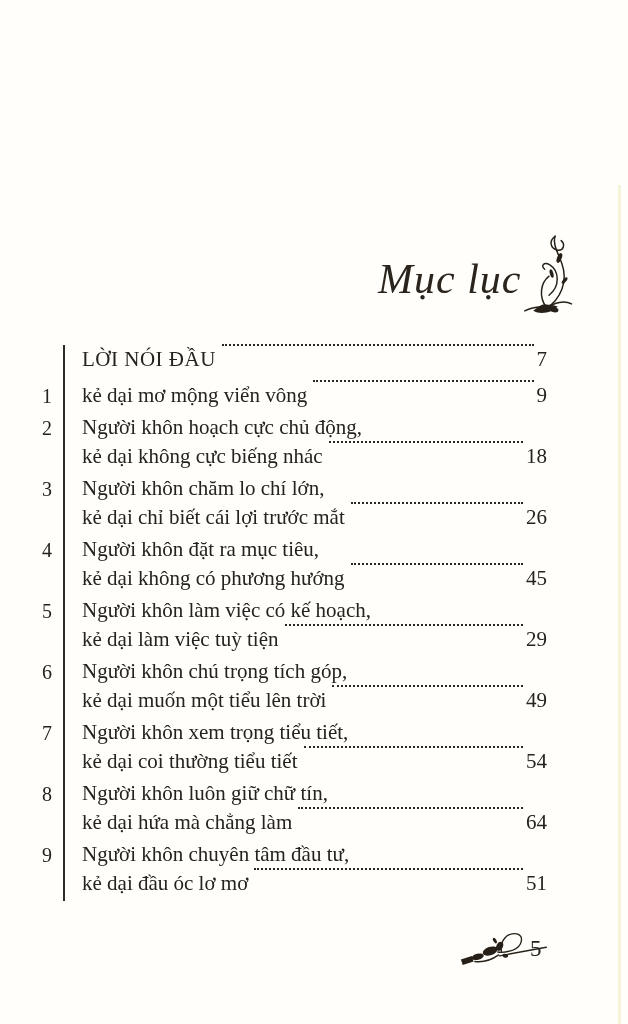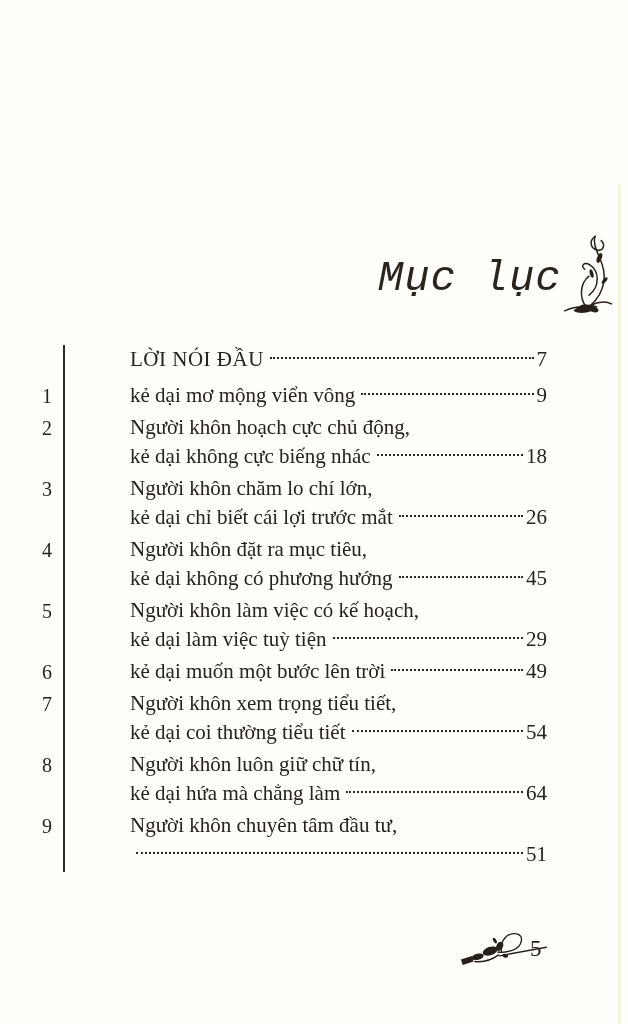--- a/index.html
+++ b/index.html
@@ -29,21 +29,21 @@
   }
   
   .title-block {
     position: absolute;
     left: 378px;
     top: 236px;
     display: flex;
     align-items: flex-start;
   }
   .title-text {
-    font-family: Liberation Mono, monospace;
+    font-family: Liberation Serif, serif;
     font-style: italic;
     font-size: 42px;
     line-height: 1;
     padding-top: 22px;
     letter-spacing: 1px;
     color: #2a241d;
   }
   .title-flourish {
     margin-left: 2px;
     margin-top: -6px;
@@ -53,25 +53,24 @@
     position: absolute;
     left: 63px;
     top: 345px;
     width: 484px;
     border-left: 2px solid #2e2a26;
     padding-left: 17px;
     box-sizing: border-box;
   }
   .toc-line {
     display: flex;
-    align-items: center;
+    align-items: flex-start;
     font-size: 21px;
     line-height: 29px;
     white-space: nowrap;
-    margin-left: 48px;
   }
   .intro-line {
     margin-bottom: 7px;
   }
   .intro-label {
     letter-spacing: 0.5px;
   }
   .leader {
     flex: 1 1 auto;
     min-width: 16px;
@@ -203,21 +202,24 @@
     <div class="toc-line">
       <span>kẻ dại làm việc tuỳ tiện</span>
       <span class="leader"></span>
       <span>29</span>
     </div>
   </div>
 
   <div class="toc-entry">
     <span class="entry-num">6</span>
     <div class="toc-line">
-      <span>kẻ dại muốn một bước lên trời</span>
+      <span>Người khôn chú trọng tích góp,</span>
+    </div>
+    <div class="toc-line">
+      <span>kẻ dại muốn một tiểu lên trời</span>
       <span class="leader"></span>
       <span>49</span>
     </div>
   </div>
 
   <div class="toc-entry">
     <span class="entry-num">7</span>
     <div class="toc-line">
       <span>Người khôn xem trọng tiểu tiết,</span>
     </div>
@@ -239,20 +241,21 @@
       <span>64</span>
     </div>
   </div>
 
   <div class="toc-entry">
     <span class="entry-num">9</span>
     <div class="toc-line">
       <span>Người khôn chuyên tâm đầu tư,</span>
     </div>
     <div class="toc-line">
+      <span>kẻ dại đầu óc lơ mơ</span>
       <span class="leader"></span>
       <span>51</span>
     </div>
   </div>
 </div>
   </div>
 
   <span class="footer-ornament">
     <svg width="100" height="52" viewBox="0 0 105 52">
       <g fill="none" stroke="#262018" stroke-width="1.4" stroke-linecap="round">

